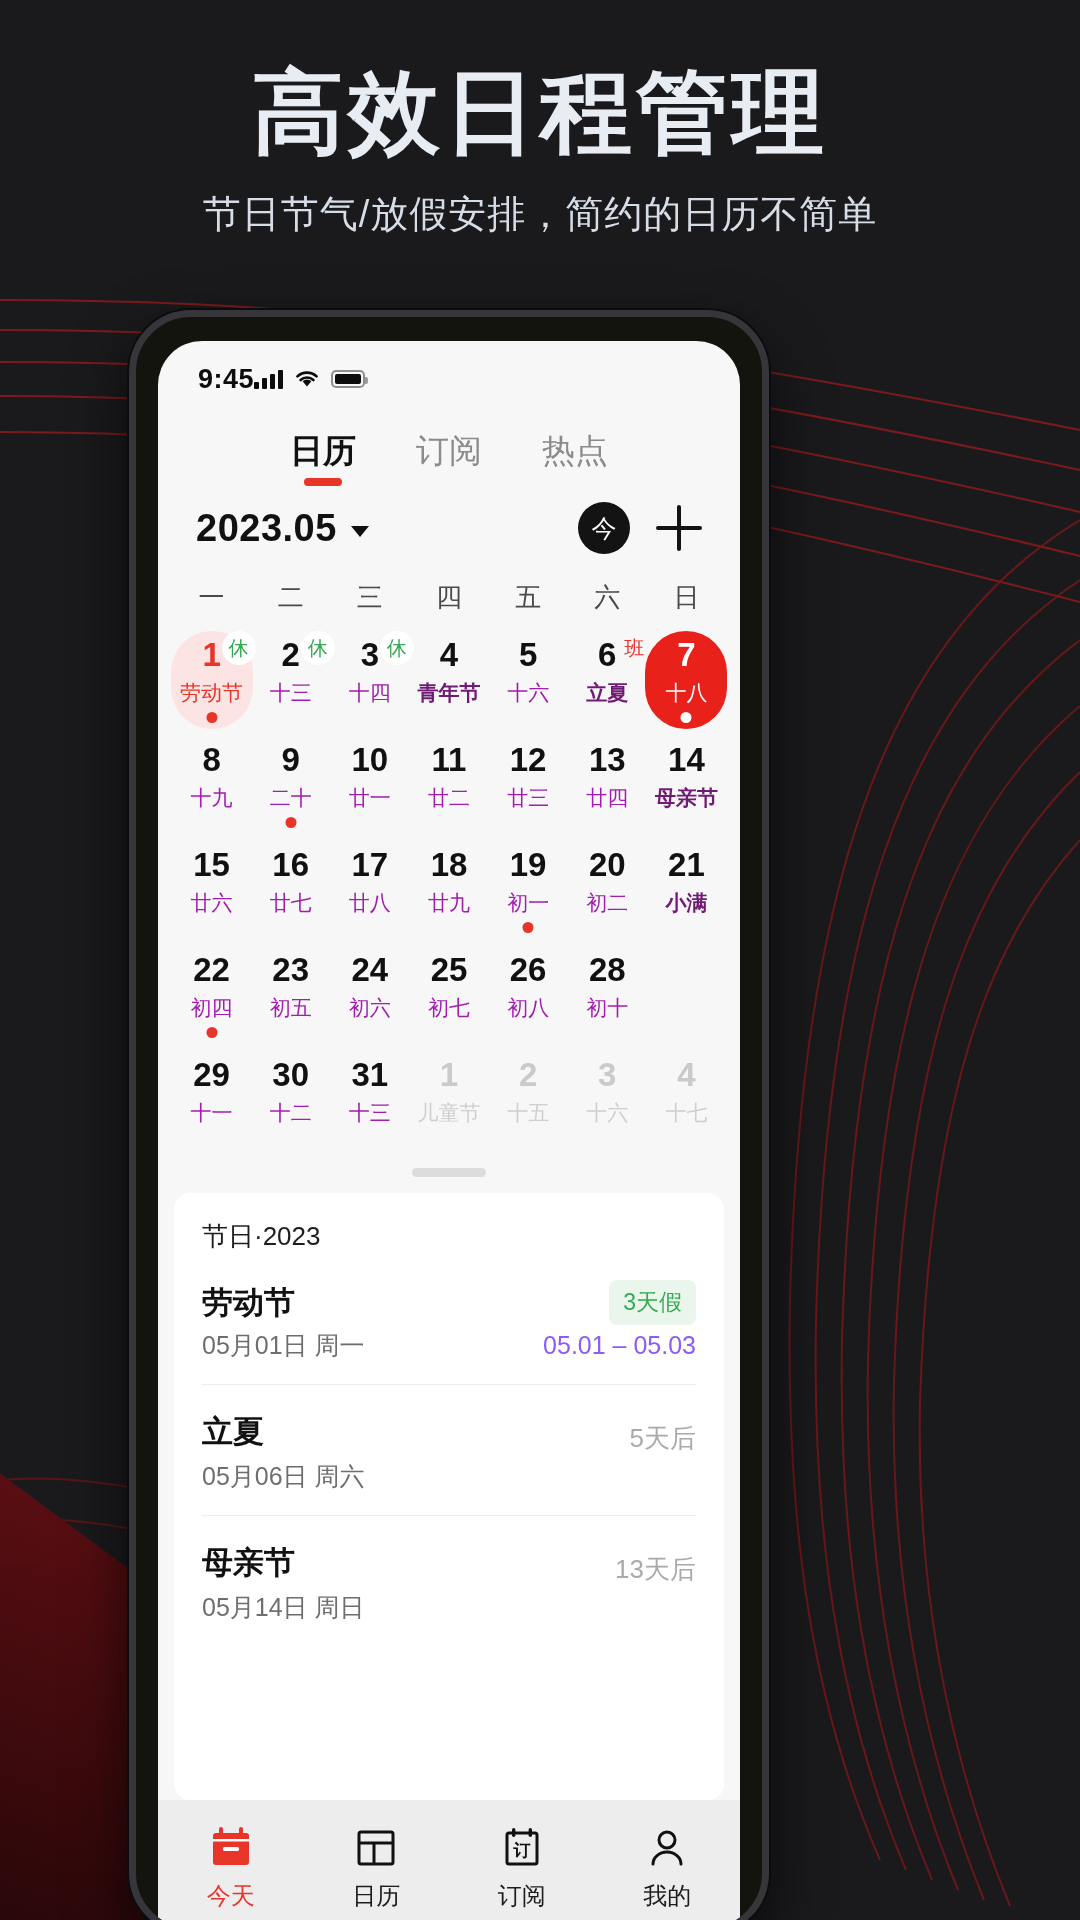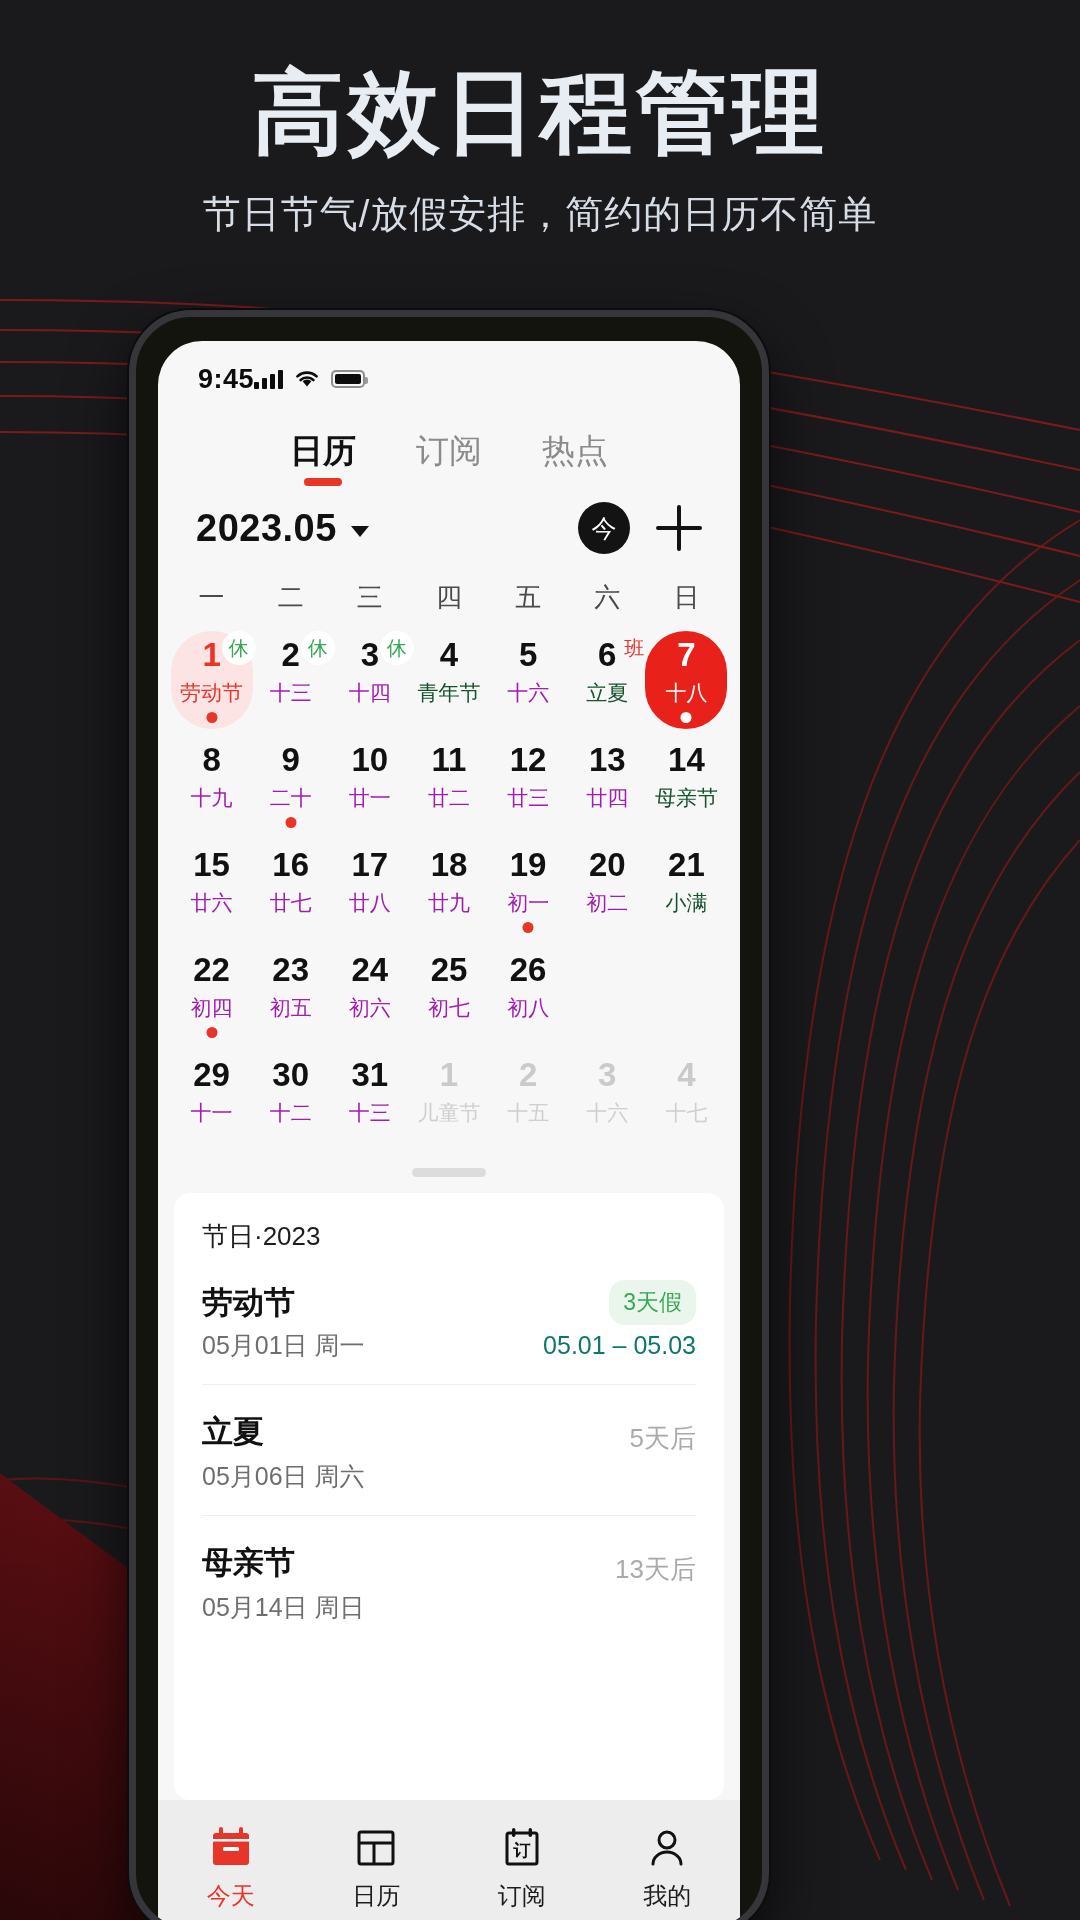--- a/index.html
+++ b/index.html
@@ -118,21 +118,21 @@
   .week { display:grid; grid-template-columns:repeat(7,1fr); }
   .daycell {
     position:relative; height:105px;
     display:flex; flex-direction:column; align-items:center; justify-content:flex-start;
     padding-top:8px;
   }
   .dnum { font-size:33px; font-weight:700; color:#111; line-height:1.12; z-index:2;}
   .dlunar { font-size:21px; color:#a21caf; margin-top:5px; z-index:2;}
   .daycell.holiday .dnum { color:#e8352a; }
   .daycell.holiday .dlunar { color:#e8352a; }
-  .daycell.festival .dlunar { color:#14532d; }
+  .daycell.festival .dlunar { color:#701a75;font-weight:bold; }
   .daycell.muted .dnum { color:#cacaca; }
   .daycell.muted .dlunar { color:#cfcfcf; }
   .blob {
     position:absolute; z-index:1; top:2px; left:50%; transform:translateX(-50%);
     width:82px; height:98px; border-radius:44px; background:#fbe4e3;
   }
   .blob.sel { background:#e8221a; }
   .daycell.sel .dnum,.daycell.sel .dlunar { color:#fff; }
   .badge {
     position:absolute; z-index:3; top:2px; left:50%; margin-left:10px;
@@ -157,26 +157,26 @@
     background:#fff; margin:0 16px; border-radius:16px;
     padding:26px 28px 10px; flex:1 1 auto; overflow:hidden;
   }
   .card-title { font-size:26px; color:#1d1d1d; }
   .hrow { padding:26px 0 22px; border-bottom:1px solid #eee; position:relative; }
   .hrow:last-child { border-bottom:none; }
   .hrow-top { display:flex; align-items:center; justify-content:space-between; }
   .hname { font-size:31px; font-weight:700; color:#111; }
   .hbadge {
     font-size:23px; color:#34a853; background:#eaf6ec;
-    border-radius:16px; padding:7px 14px;margin-left:22px;
+    border-radius:8px; padding:7px 14px;margin-left:22px;
   }
   .haway { font-size:26px; color:#aaa; }
   .hrow-bot { display:flex; align-items:center; justify-content:space-between; margin-top:4px; }
   .hdate { font-size:25px; color:#6e6e6e; }
-  .hrange { font-size:25px; color:#0f766e; }
+  .hrange { font-size:25px; color:#8b5cf6; }
   .hrow.stacked .hrow-top { align-items:flex-start; }
   .hrow.stacked .haway { margin-top:10px; }
 
   
   .bottomnav {
     flex:0 0 128px; background:#ededed;
     display:grid; grid-template-columns:repeat(4,1fr);
     align-items:center; padding-top:8px;
   }
   .navitem { display:flex;flex-direction:column;align-items:center;gap:9px; }
@@ -394,20 +394,24 @@
                 <div class="dlunar">初六</div>
               </div>
               <div class="daycell">
                 <div class="dnum">25</div>
                 <div class="dlunar">初七</div>
               </div>
               <div class="daycell">
                 <div class="dnum">26</div>
                 <div class="dlunar">初八</div>
               </div>
+              <div class="daycell">
+                <div class="dnum">28</div>
+                <div class="dlunar">初十</div>
+              </div>
             </div>
             <div class="week">
               <div class="daycell">
                 <div class="dnum">29</div>
                 <div class="dlunar">十一</div>
               </div>
               <div class="daycell">
                 <div class="dnum">30</div>
                 <div class="dlunar">十二</div>
               </div>

